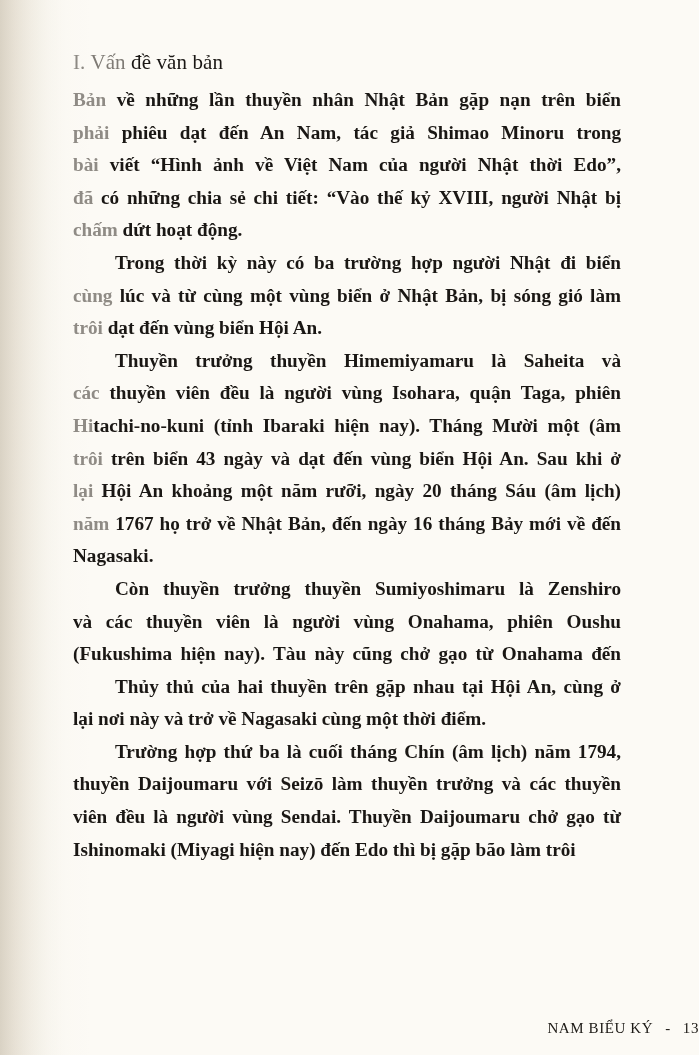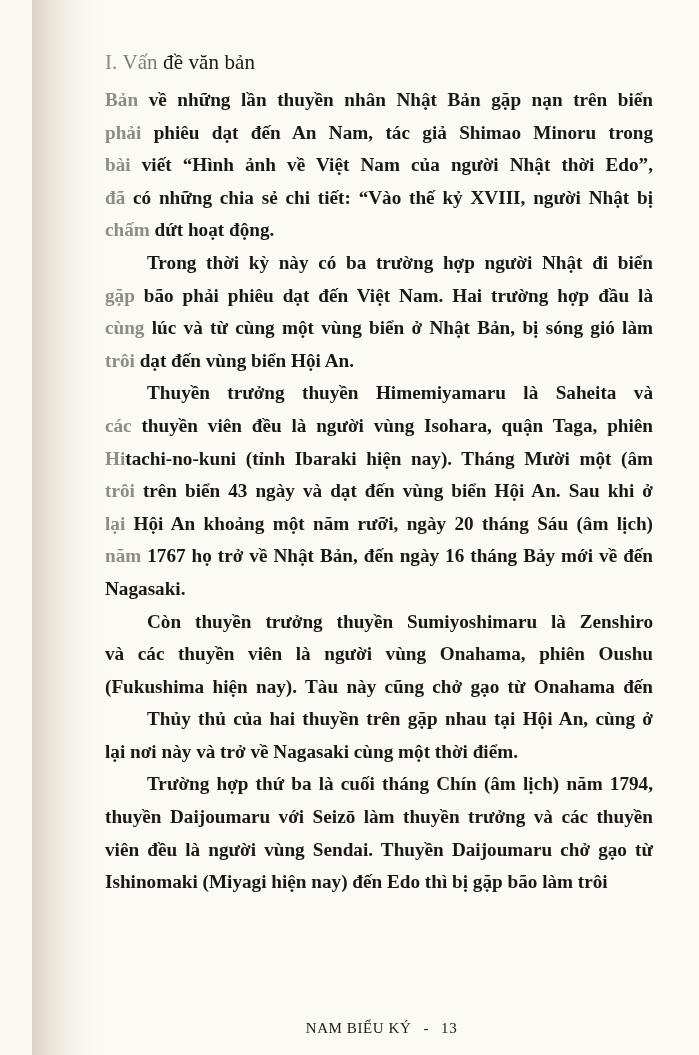--- a/index.html
+++ b/index.html
@@ -20,21 +20,20 @@
       inset: 0;
       background:
         linear-gradient(to right,
           #d9d2c4 0px,
           #e4ddd0 14px,
           #ede8dd 30px,
           #f5f2ea 48px,
           #faf8f2 66px,
           #fcfaf5 90px,
           #fcfaf5 100%);
-      margin-left: 32px;
     }
     .gutter-fade {
       position: absolute;
       left: 0;
       top: 0;
       width: 115px;
       height: 100%;
       background: linear-gradient(to right, rgba(252,250,245,0.0) 0px, rgba(252,250,245,0.55) 72px, rgba(252,250,245,0) 115px);
       pointer-events: none;
     }
@@ -80,21 +79,21 @@
     }
     .blur {
       color: #8f8b85;
       filter: blur(0.7px);
     }
     .footer {
       position: absolute;
       left: 0;
       width: 699px;
       top: 1020px;
-      text-align: center;
+      text-align: right;
       font-size: 15px;
       letter-spacing: 0.6px;
       color: #1c1915;
     }
     .footer .title {
       margin-right: 12px;
     }
     .footer .sep {
       margin-right: 12px;
     }
@@ -111,21 +110,20 @@
     <div id="body-text">
         <p class="para">
           <span class="line"><span class="blur">Bản</span><span> về những lần thuyền nhân Nhật Bản gặp nạn trên biển</span></span>
           <span class="line"><span class="blur">phải</span><span> phiêu dạt đến An Nam, tác giả Shimao Minoru trong</span></span>
           <span class="line"><span class="blur">bài</span><span> viết “Hình ảnh về Việt Nam của người Nhật thời Edo”,</span></span>
           <span class="line"><span class="blur">đã</span><span> có những chia sẻ chi tiết: “Vào thế kỷ XVIII, người Nhật bị</span></span>
           <span class="line last"><span class="blur">chấm</span><span> dứt hoạt động.</span></span>
         </p>
         <p class="para">
           <span class="line indent"><span>Trong thời kỳ này có ba trường hợp người Nhật đi biển</span></span>
-          <span class="line"><span class="blur">gặp</span><span> bão phải phiêu dạt đến Việt Nam. Hai trường hợp đầu là</span></span>
           <span class="line"><span class="blur">cùng</span><span> lúc và từ cùng một vùng biển ở Nhật Bản, bị sóng gió làm</span></span>
           <span class="line last"><span class="blur">trôi</span><span> dạt đến vùng biển Hội An.</span></span>
         </p>
         <p class="para">
           <span class="line indent"><span>Thuyền trưởng thuyền Himemiyamaru là Saheita và</span></span>
           <span class="line"><span class="blur">các</span><span> thuyền viên đều là người vùng Isohara, quận Taga, phiên</span></span>
           <span class="line"><span class="blur">Hi</span><span>tachi-no-kuni (tỉnh Ibaraki hiện nay). Tháng Mười một (âm</span></span>
           <span class="line"><span class="blur">trôi</span><span> trên biển 43 ngày và dạt đến vùng biển Hội An. Sau khi ở</span></span>
           <span class="line"><span class="blur">lại</span><span> Hội An khoảng một năm rưỡi, ngày 20 tháng Sáu (âm lịch)</span></span>
           <span class="line"><span class="blur">năm</span><span> 1767 họ trở về Nhật Bản, đến ngày 16 tháng Bảy mới về đến</span></span>

